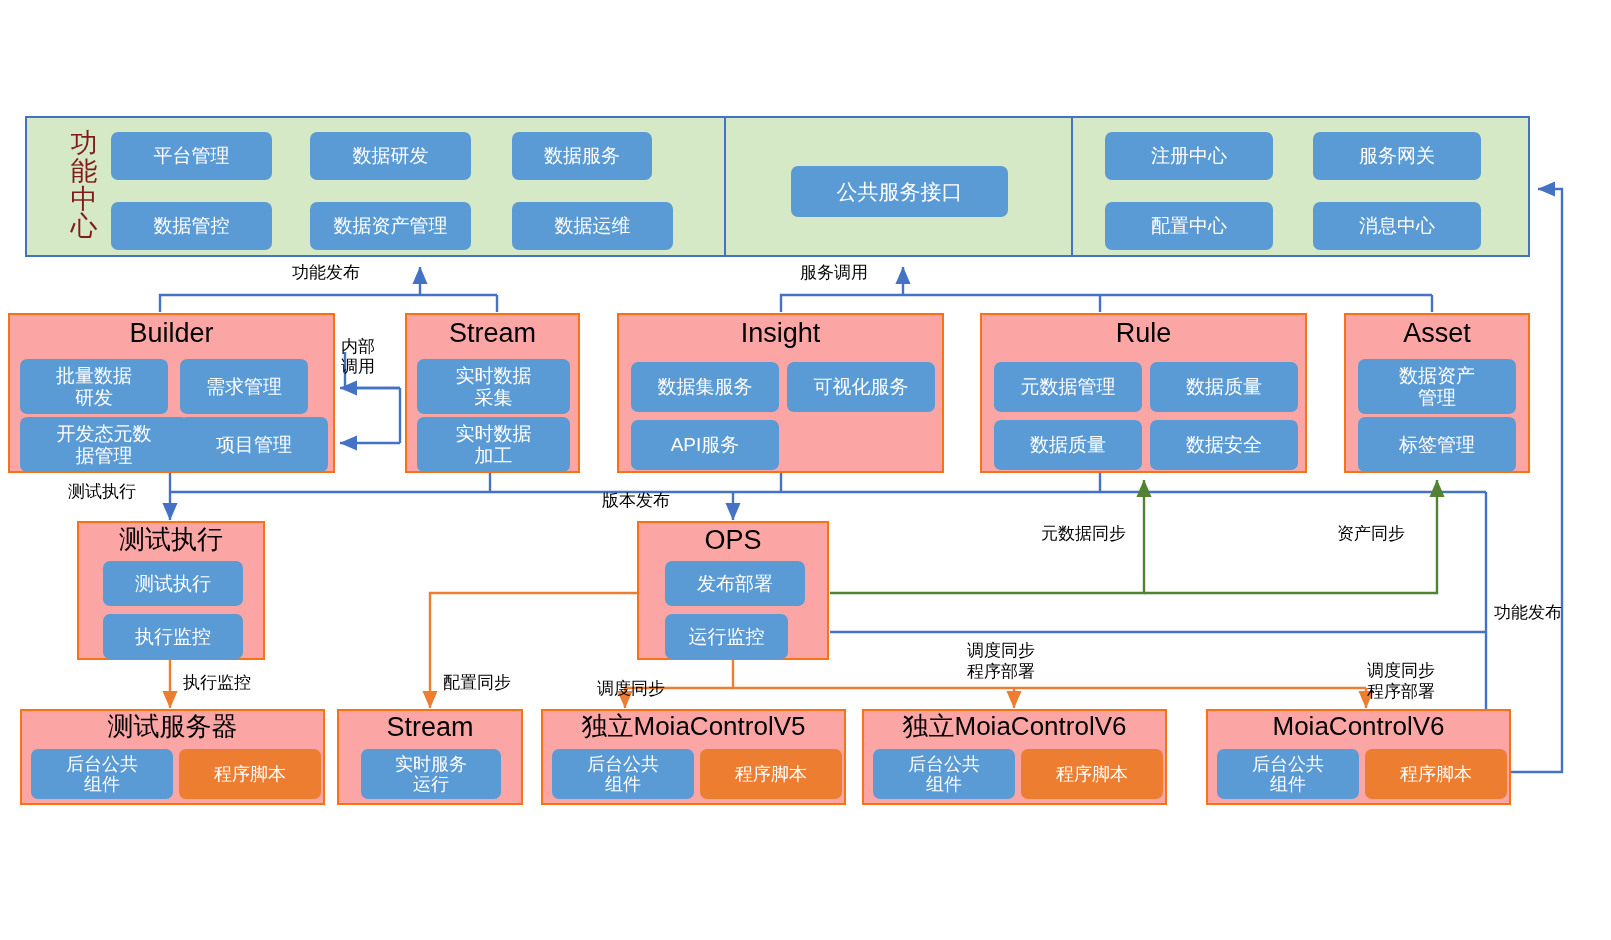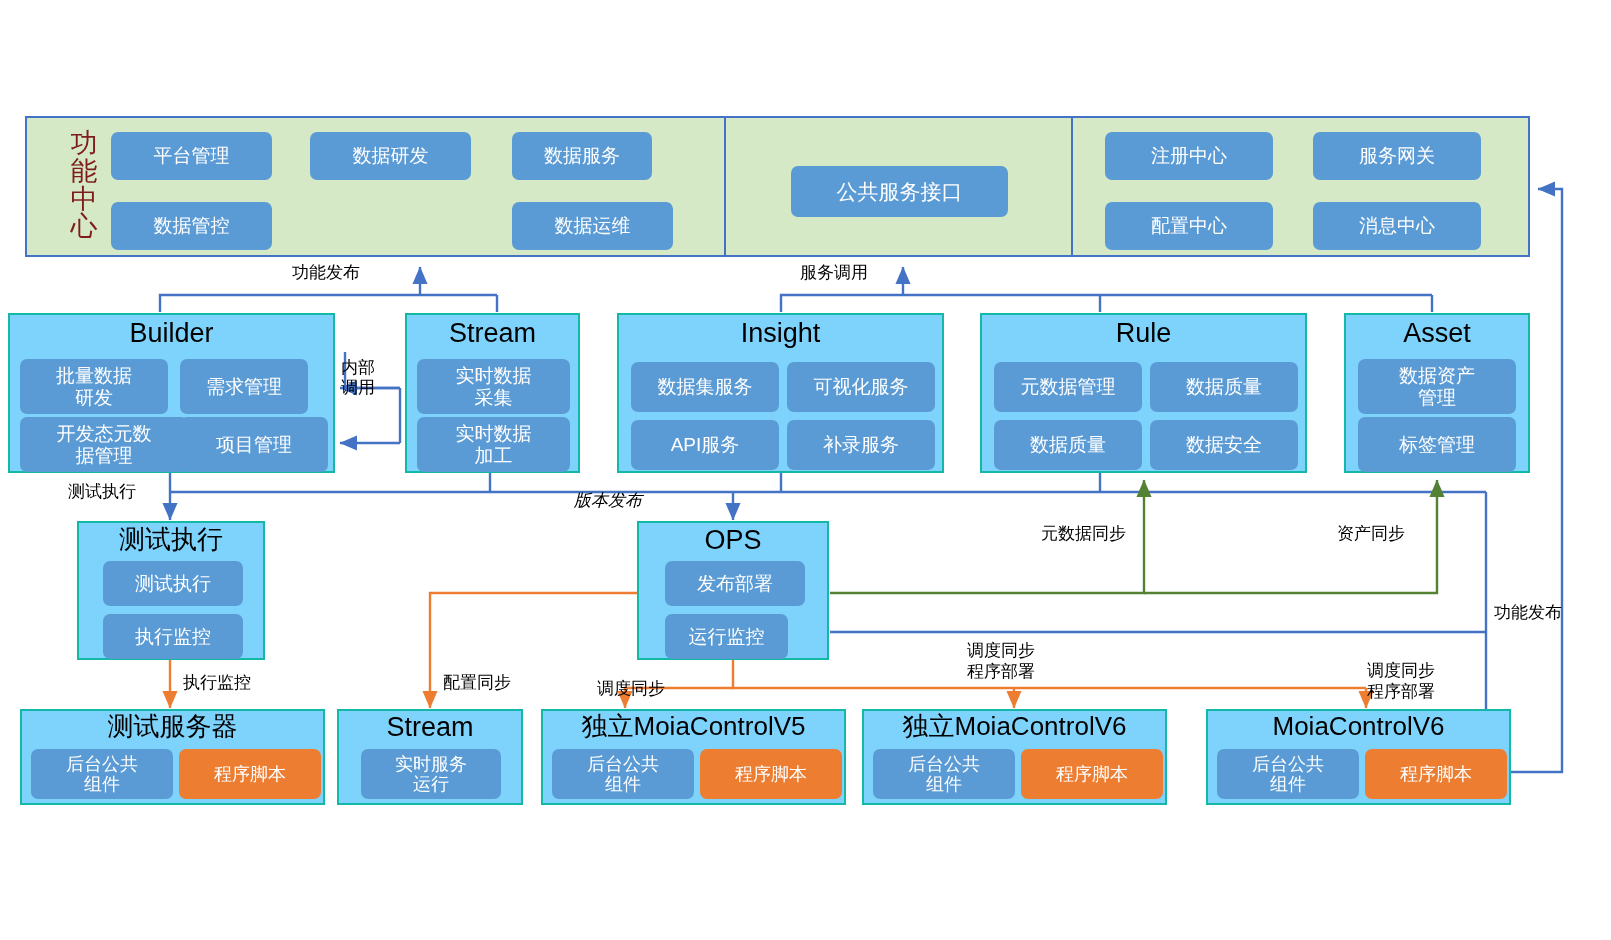--- a/index.html
+++ b/index.html
@@ -2,21 +2,21 @@
 <html><head>
 <meta charset="utf-8">
 <style>
   html,body{margin:0;padding:0;background:#fff;}
   body{width:1611px;height:940px;position:relative;overflow:hidden;
        font-family:"Liberation Sans","DejaVu Sans",sans-serif;color:#000;}
   #stage{position:absolute;left:0;top:0;width:1611px;height:940px;}
   .svg-layer{position:absolute;left:0;top:0;width:1611px;height:940px;pointer-events:none;}
 
   
-  .panel{position:absolute;background:#7dd3fc;border:2px solid #14b8a6;box-sizing:border-box;}
+  .panel{position:absolute;background:#fca5a5;border:2px solid #f97316;box-sizing:border-box;}
   .panel-title{text-align:center;font-size:27px;line-height:1.05;color:#000;
                font-family:"Liberation Sans","DejaVu Sans",sans-serif;font-weight:400;}
   .panel-title.cn{font-size:26px;}
 
   
   .chip{background:#5B9BD5;color:#fff;border-radius:7px;display:flex;align-items:center;
         justify-content:center;text-align:center;font-size:19px;line-height:1.12;
         box-sizing:border-box;padding:2px 4px;}
   .chip.orange{background:#ED7D31;}
   .chip.small{font-size:18px;}
@@ -118,20 +118,21 @@
 
   <div id="func-band">
     <div class="divider" style="left:697px"></div>
     <div class="divider" style="left:1044px"></div>
     <div id="func-label" style="white-space: normal;">功能中心</div>
 
     <div class="chip" style="position:absolute;left:84px;top:14px;width:161px;height:48px;">平台管理</div>
     <div class="chip" style="position:absolute;left:283px;top:14px;width:161px;height:48px;">数据研发</div>
     <div class="chip" style="position:absolute;left:485px;top:14px;width:140px;height:48px;">数据服务</div>
     <div class="chip" style="position:absolute;left:84px;top:84px;width:161px;height:48px;">数据管控</div>
+    <div class="chip" style="position:absolute;left:283px;top:84px;width:161px;height:48px;">数据资产管理</div>
     <div class="chip" style="position:absolute;left:485px;top:84px;width:161px;height:48px;">数据运维</div>
 
     <div class="chip" style="position:absolute;left:764px;top:48px;width:217px;height:51px;font-size:21px;">公共服务接口</div>
 
     <div class="chip" style="position:absolute;left:1078px;top:14px;width:168px;height:48px;">注册中心</div>
     <div class="chip" style="position:absolute;left:1286px;top:14px;width:168px;height:48px;">服务网关</div>
     <div class="chip" style="position:absolute;left:1078px;top:84px;width:168px;height:48px;">配置中心</div>
     <div class="chip" style="position:absolute;left:1286px;top:84px;width:168px;height:48px;">消息中心</div>
   </div>
 
@@ -151,21 +152,20 @@
 采集</div>
     <div class="chip" style="position:absolute;left:10px;top:102px;width:153px;height:55px;white-space:pre-line;">实时数据
 加工</div>
   </div>
 
   <div class="panel" style="left:617px;top:313px;width:327px;height:160px;">
     <div class="panel-title" style="margin-top:4px;">Insight</div>
     <div class="chip" style="position:absolute;left:12px;top:47px;width:148px;height:50px;">数据集服务</div>
     <div class="chip" style="position:absolute;left:168px;top:47px;width:148px;height:50px;">可视化服务</div>
     <div class="chip" style="position:absolute;left:12px;top:105px;width:148px;height:50px;">API服务</div>
-    <div class="chip" style="position:absolute;left:168px;top:105px;width:148px;height:50px;">补录服务</div>
   </div>
 
   <div class="panel" style="left:980px;top:313px;width:327px;height:160px;">
     <div class="panel-title" style="margin-top:4px;">Rule</div>
     <div class="chip" style="position:absolute;left:12px;top:47px;width:148px;height:50px;">元数据管理</div>
     <div class="chip" style="position:absolute;left:168px;top:47px;width:148px;height:50px;">数据质量</div>
     <div class="chip" style="position:absolute;left:12px;top:105px;width:148px;height:50px;">数据质量</div>
     <div class="chip" style="position:absolute;left:168px;top:105px;width:148px;height:50px;">数据安全</div>
   </div>
 
@@ -217,24 +217,24 @@
 
   <div class="panel" style="left:1206px;top:709px;width:305px;height:96px;">
     <div class="panel-title cn" style="margin-top:2px;">MoiaControlV6</div>
     <div class="chip small" style="position:absolute;left:9px;top:38px;width:142px;height:50px;white-space:pre-line;">后台公共
 组件</div>
     <div class="chip small orange" style="position:absolute;left:157px;top:38px;width:142px;height:50px;white-space:pre-line;">程序脚本</div>
   </div>
 
   <div class="elabel" style="left:292px;top:262px;">功能发布</div>
   <div class="elabel" style="left:800px;top:262px;">服务调用</div>
-  <div class="elabel" style="left:341px;top:337px;line-height:1.15;margin-top:21px;">内部
+  <div class="elabel" style="left:341px;top:337px;line-height:1.15;">内部
 调用</div>
   <div class="elabel" style="left:68px;top:481px;">测试执行</div>
-  <div class="elabel" style="left:574px;top:490px;font-style:italic;">版本发布</div>
+  <div class="elabel" style="left:602px;top:490px;">版本发布</div>
   <div class="elabel" style="left:1041px;top:523px;">元数据同步</div>
   <div class="elabel" style="left:1337px;top:523px;">资产同步</div>
   <div class="elabel" style="left:1494px;top:602px;">功能发布</div>
   <div class="elabel" style="left:183px;top:672px;">执行监控</div>
   <div class="elabel" style="left:443px;top:672px;">配置同步</div>
   <div class="elabel" style="left:597px;top:678px;">调度同步</div>
   <div class="elabel" style="left:967px;top:640px;">调度同步
 程序部署</div>
   <div class="elabel" style="left:1367px;top:660px;">调度同步
 程序部署</div>

